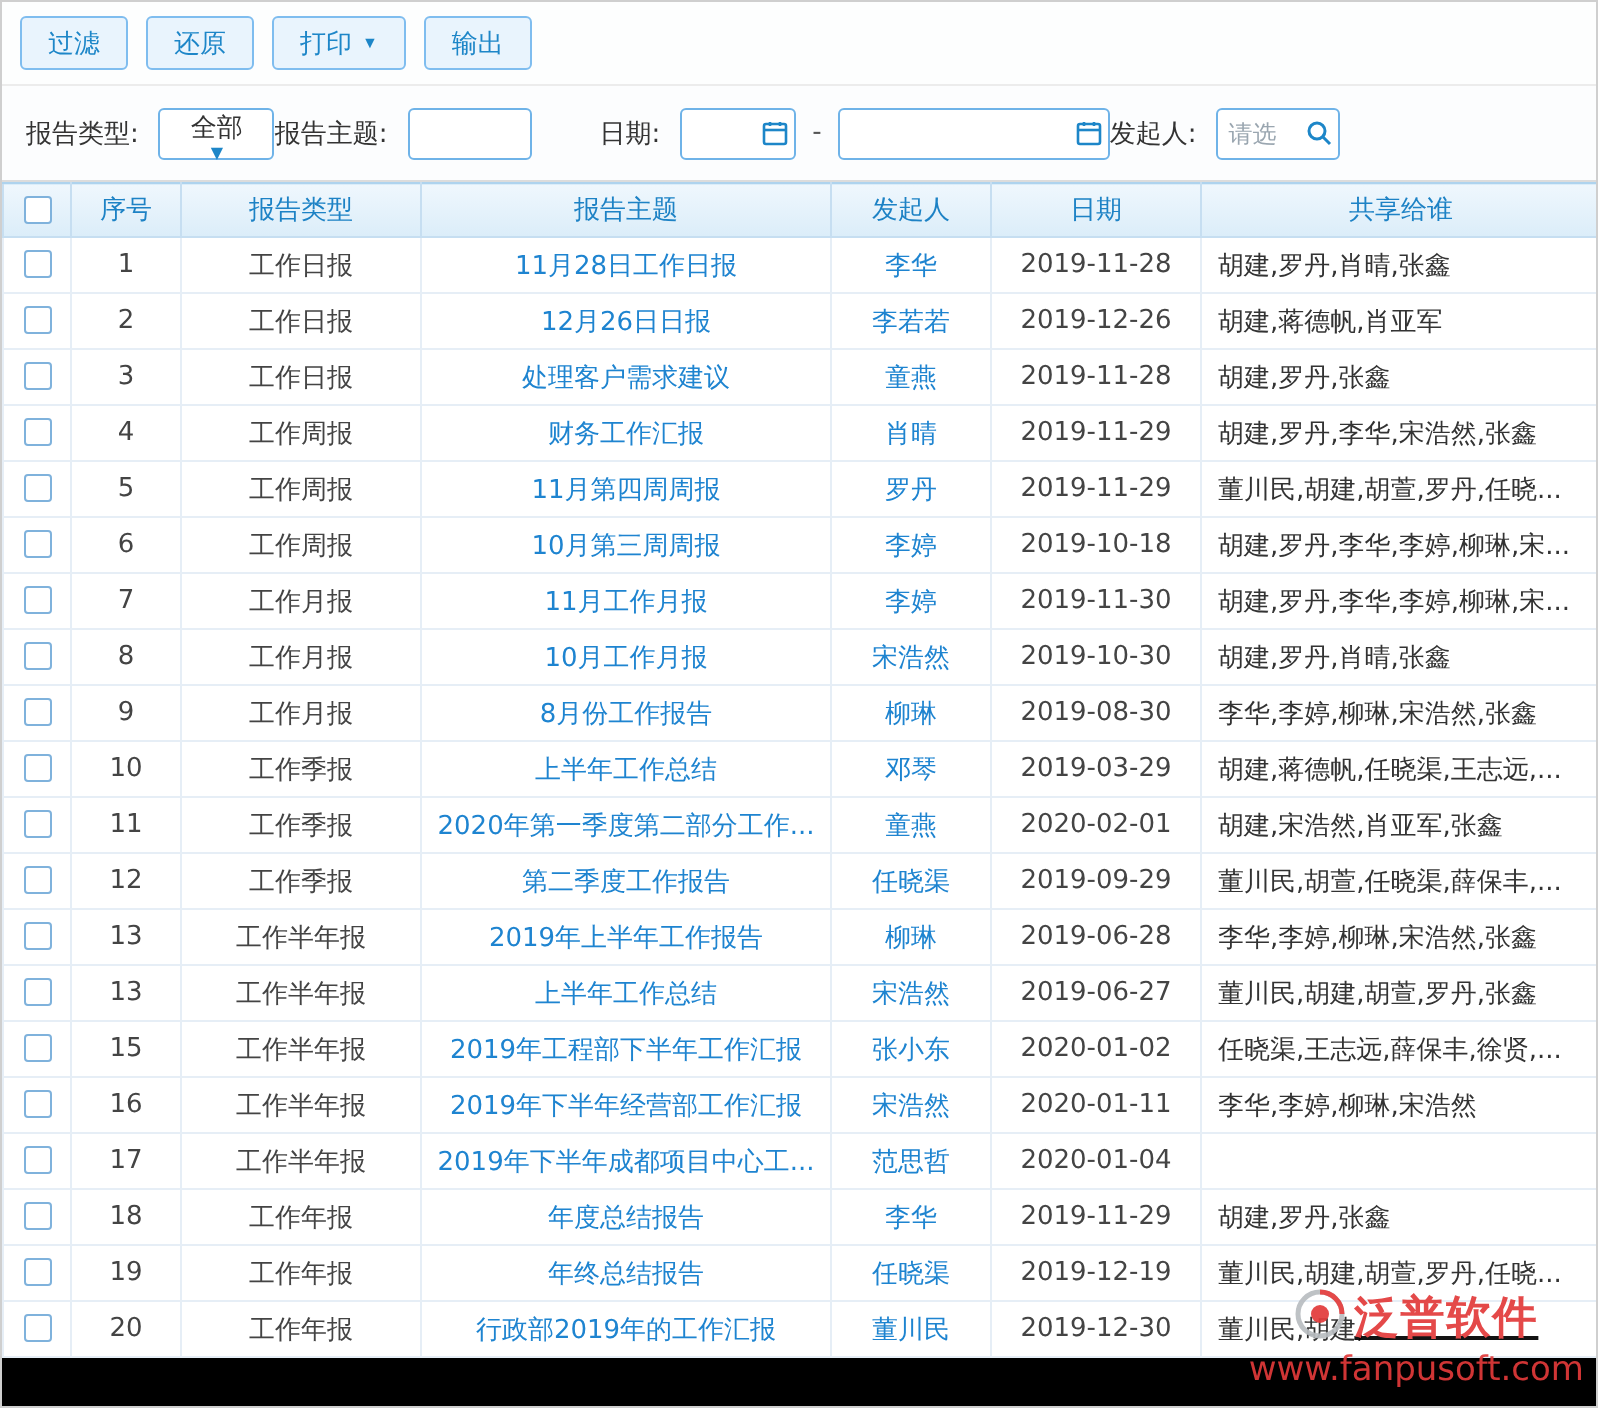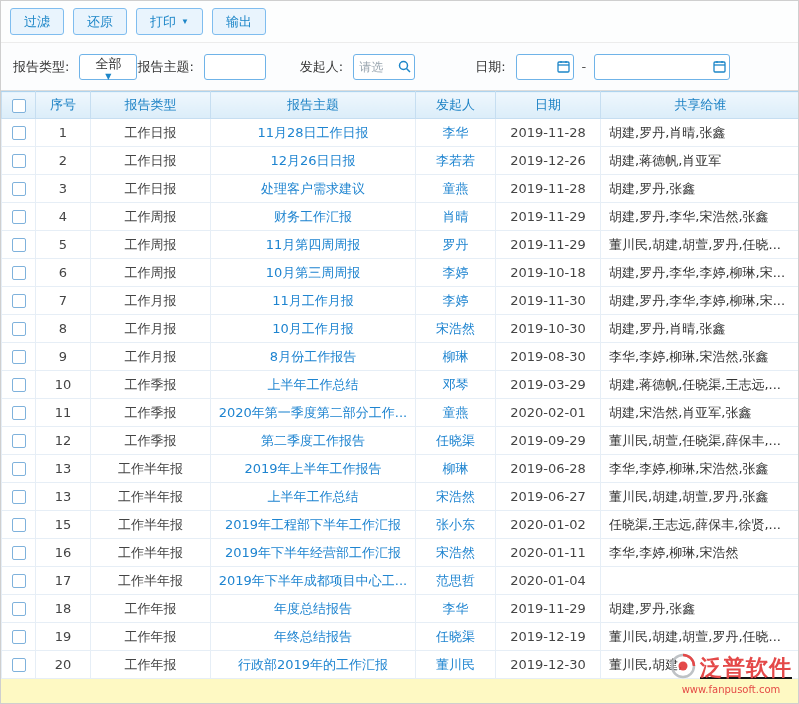--- a/index.html
+++ b/index.html
@@ -1,19 +1,19 @@
 <!DOCTYPE html>
 <html><head>
 <meta charset="utf-8">
 <style>
   * { box-sizing: border-box; }
   html,body { margin:0; padding:0; background:#fff; }
   body { font-family:"DejaVu Sans","Liberation Sans",sans-serif; }
   .app {
-    width:799px; height:704px; border:1px solid #cfcfcf; background:#fef9c3;
+    width:799px; height:704px; border:1px solid #cfcfcf; background:#000000;
     overflow:hidden; position:relative;
   }
   
   .toolbar {
     height:42px; display:flex; align-items:center; gap:9px; padding:0 9px;
     background:#fdfefe; border-bottom:1px solid #ececec;
   }
   .tb-btn {
     display:inline-flex; align-items:center; gap:5px; padding:6px 13px;
     background:#e9f4fd; border:1px solid #7fbdef; border-radius:3px;
@@ -60,21 +60,21 @@
     display:inline-block; width:14px; height:14px; border:1px solid #7fb2dc;
     border-radius:2px; background:#fff; vertical-align:middle; cursor:pointer;
   }
   
   .watermark {
     position:absolute; right:6px; bottom:8px; text-align:center; opacity:.92;
     pointer-events:none;
   }
   .wm-row { display:flex; align-items:center; gap:4px; justify-content:center;text-decoration:underline; }
   .wm-brand { color:#e23a3a; font-size:22px; font-weight:bold; letter-spacing:1px; }
-  .wm-url { color:#e23a3a; font-size:10px; margin-top:1px; }
+  .wm-url { color:#e23a3a; font-size:17px; margin-top:1px; }
 </style>
 </head>
 <body>
 
 <div class="app">
 
   <div class="toolbar">
     <button class="tb-btn">
       <span>过滤</span>
     </button>
@@ -95,33 +95,20 @@
       <span class="f-label">报告类型:</span>
       <div class="f-select">
         <span>全部</span>
         <span class="caret">▼</span>
       </div>
     </div>
 
     <div class="f-group" style="margin-right:34px;">
       <span class="f-label">报告主题:</span>
       <input class="f-input" value="" style="">
-    </div>
-
-    <div class="f-group" style="margin-right:60px;">
-      <span class="f-label">发起人:</span>
-      <span class="icon-box">
-        <input class="f-input" placeholder="请选" style="">
-        <span class="in-icon">
-          <svg width="13" height="13" viewBox="0 0 13 13">
-              <circle cx="5.5" cy="5.5" r="4" fill="none" stroke="#1d86c8" stroke-width="1.5"></circle>
-              <line x1="8.5" y1="8.5" x2="12" y2="12" stroke="#1d86c8" stroke-width="1.5"></line>
-            </svg>
-        </span>
-      </span>
     </div>
 
     <div class="f-group">
       <span class="f-label">日期:</span>
       <span class="icon-box">
         <input class="f-input" style="width: 58px;" value="">
         <span class="in-icon">
           <svg width="13" height="13" viewBox="0 0 13 13">
               <rect x="1" y="2" width="11" height="10" rx="1" fill="none" stroke="#1d86c8" stroke-width="1.3"></rect>
               <line x1="1" y1="5" x2="12" y2="5" stroke="#1d86c8" stroke-width="1.3"></line>
@@ -136,20 +123,33 @@
         <span class="in-icon">
           <svg width="13" height="13" viewBox="0 0 13 13">
               <rect x="1" y="2" width="11" height="10" rx="1" fill="none" stroke="#1d86c8" stroke-width="1.3"></rect>
               <line x1="1" y1="5" x2="12" y2="5" stroke="#1d86c8" stroke-width="1.3"></line>
               <line x1="4" y1="1" x2="4" y2="3" stroke="#1d86c8" stroke-width="1.3"></line>
               <line x1="9" y1="1" x2="9" y2="3" stroke="#1d86c8" stroke-width="1.3"></line>
             </svg>
         </span>
       </span>
     </div>
+
+    <div class="f-group" style="margin-right:60px;">
+      <span class="f-label">发起人:</span>
+      <span class="icon-box">
+        <input class="f-input" placeholder="请选" style="">
+        <span class="in-icon">
+          <svg width="13" height="13" viewBox="0 0 13 13">
+              <circle cx="5.5" cy="5.5" r="4" fill="none" stroke="#1d86c8" stroke-width="1.5"></circle>
+              <line x1="8.5" y1="8.5" x2="12" y2="12" stroke="#1d86c8" stroke-width="1.5"></line>
+            </svg>
+        </span>
+      </span>
+    </div>
   </div>
 
   <table class="grid">
     <colgroup>
       <col style="width:34px">
         <col style="width:55px">
         <col style="width:120px">
       <col style="width:205px">
         <col style="width:80px">
         <col style="width:105px">

